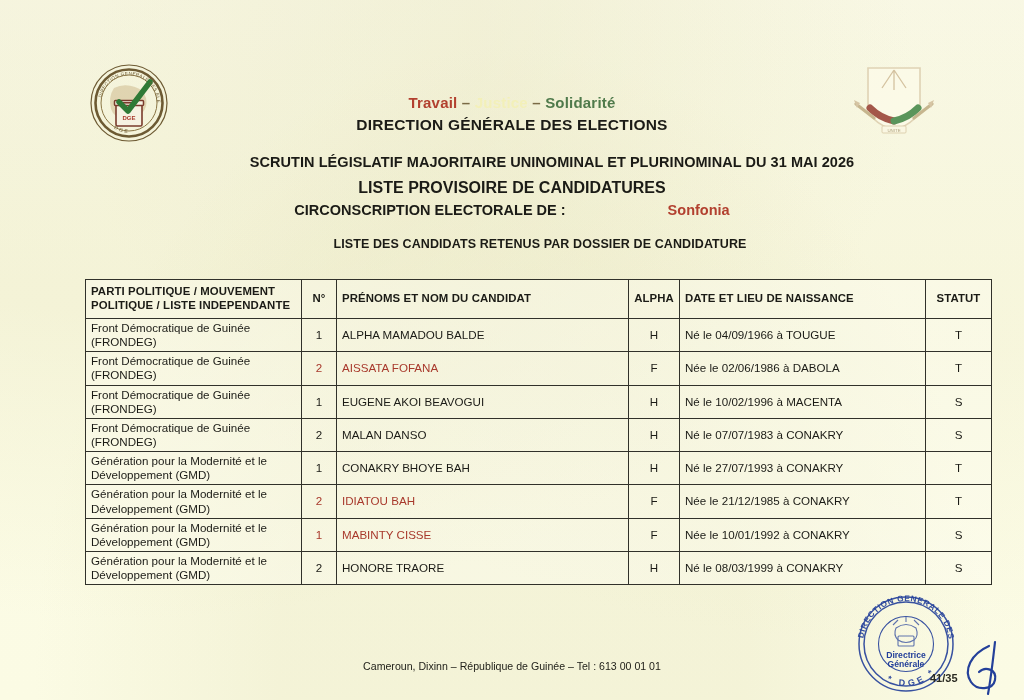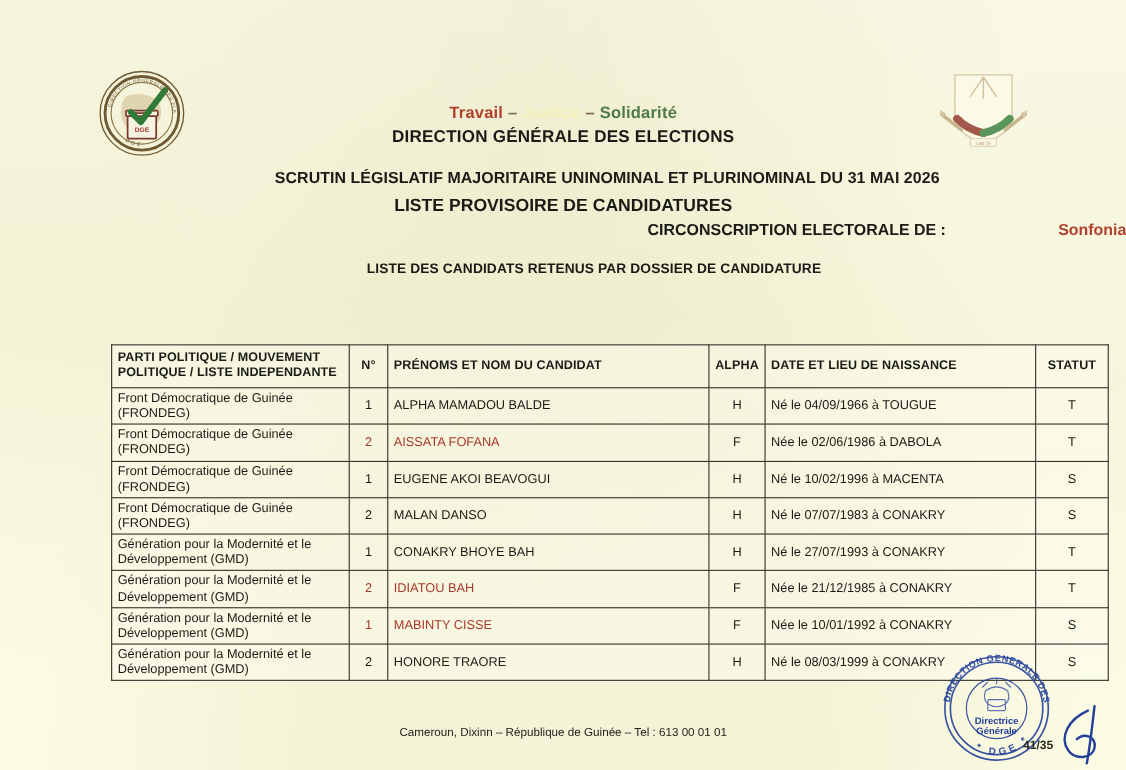--- a/index.html
+++ b/index.html
@@ -57,32 +57,32 @@
   .dge-line {
     top: 116px; font-size: 15.5px; font-weight: bold; color: #1b1b16;
     letter-spacing: .2px;
   }
   .scrutin {
     top: 154px; font-size: 14.5px; font-weight: bold; letter-spacing: .05px; padding-left: 40px;
   }
   .liste-prov { top: 179px; font-size: 16px; font-weight: bold; }
 
   .circo-row {
-    position: absolute; top: 202px; left: 0; width: 1024px; text-align: right;
+    position: absolute; top: 202px; left: 0; width: 1024px; text-align: center;
     font-size: 14.5px; font-weight: bold;
   }
   .circo-row .label { }
   .circo-row .value {
     color: #b2402f; margin-left: 98px;
   }
   .liste-ret { top: 237px; font-size: 12.5px; font-weight: bold; letter-spacing: .1px; margin-left: 28px; }
 
   
   .tbl-wrap {
-    position: absolute; left: 101px; top: 279px; width: 846px; margin-top: 34px;
+    position: absolute; left: 85px; top: 279px; width: 846px;
   }
   table.cand {
     border-collapse: collapse;
     width: 846px;
     table-layout: fixed;
     background: rgba(255,255,246,.35);
   }
   table.cand th, table.cand td {
     border: 1px solid #31312a;
     padding: 2px 5px;

